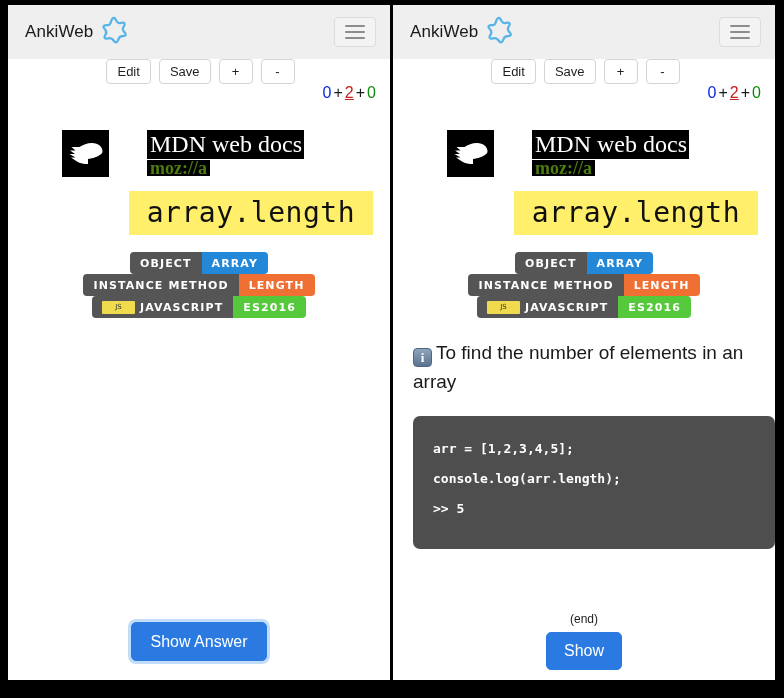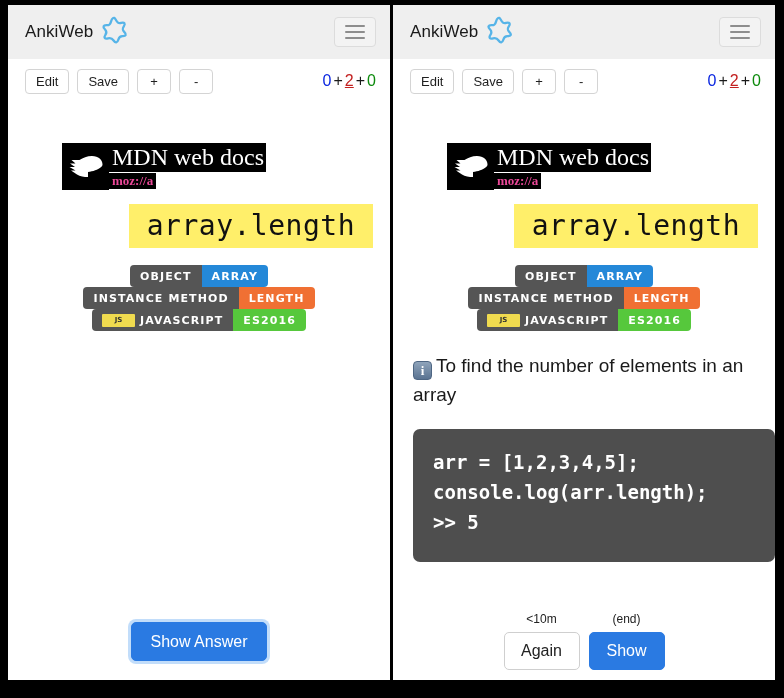--- a/index.html
+++ b/index.html
@@ -88,20 +88,21 @@
   }
 
   
   .toolbar {
     height: 44px;
     display: flex;
     align-items: center;
     padding: 0 14px 0 17px;
     box-sizing: border-box;
     background: #ffffff;
+    flex-direction: column;
   }
 
   .tool-btns { display: flex; gap: 8px; }
 
   .tool-btn {
     min-width: 34px;
     height: 25px;
     padding: 0 10px;
     border: 1px solid #d4d4d4;
     border-radius: 4px;
@@ -127,25 +128,26 @@
   .counter .plus { color: #1a1a1a; padding: 0 2px; }
 
   
   .card-body {
     position: relative;
     padding: 0 17px;
     box-sizing: border-box;
   }
 
   .mdn-logo {
-    margin-top: 40px;
+    margin-top: 27px;
     margin-left: 37px;
     display: flex;
     align-items: flex-start;
     width: 221px;
+    gap: 38px;
   }
   .mdn-dino {
     width: 47px;
     height: 47px;
     background: #000000;
     flex: none;
     display: flex;
     align-items: center;
     justify-content: center;
   }
@@ -158,24 +160,24 @@
     background: #000000;
     color: #ffffff;
     font-family: "Liberation Serif", serif;
     font-size: 24px;
     line-height: 29px;
     padding: 0 2px 0 3px;
     white-space: nowrap;
   }
   .mdn-moz {
     background: #000000;
-    color: #ec4899;
+    color: #4d7c0f;
     font-family: "Liberation Serif", serif;
     font-weight: bold;
-    font-size: 13px;
+    font-size: 18px;
     line-height: 16px;
     padding: 0 3px;
     white-space: nowrap;
     margin-top: 1px;
   }
 
   .term {
     margin-top: 14px;
     margin-left: 10px;
     background: #ffef6a;
@@ -222,21 +224,21 @@
     display: flex;
     align-items: center;
     padding: 0 10px;
   }
   .js-icon {
     width: 33px;
     height: 13px;
     background: #f0db4f;
     color: #323330;
     font-size: 7px;
-    font-weight: bold;
+    font-weight: normal;
     display: inline-flex;
     align-items: center;
     justify-content: center;
     letter-spacing: 0;
     border-radius: 1px;
     flex: none;
   }
 
   
   .answer-note {
@@ -273,21 +275,21 @@
     border-radius: 7px;
     padding: 18px 20px 20px 20px;
     box-sizing: border-box;
     height: 133px;
     overflow: hidden;
   }
   .code-block pre {
     margin: 0;
     font-family: "DejaVu Sans Mono", monospace;
     font-weight: bold;
-    font-size: 19px;
+    font-size: 13px;
     line-height: 30px;
     color: #ffffff;
     white-space: pre;
   }
 
   
   .bottom-bar {
     position: absolute;
     left: 0;
     bottom: 0;
@@ -498,24 +500,20 @@
         <div class="code-block">
           <pre>arr = [1,2,3,4,5];
 console.log(arr.length);
 &gt;&gt; 5</pre>
         </div>
       </div>
 
       <div class="bottom-bar">
         <div class="answer-buttons">
           <div class="ans-col">
-            <span class="ans-label">&lt;10m</span>
-            <button class="ans-btn again">Again</button>
-          </div>
-          <div class="ans-col">
             <span class="ans-label">(end)</span>
             <button class="ans-btn good">Show</button>
           </div>
         </div>
       </div>
     </div>
 
   </div>
 </div>
 

